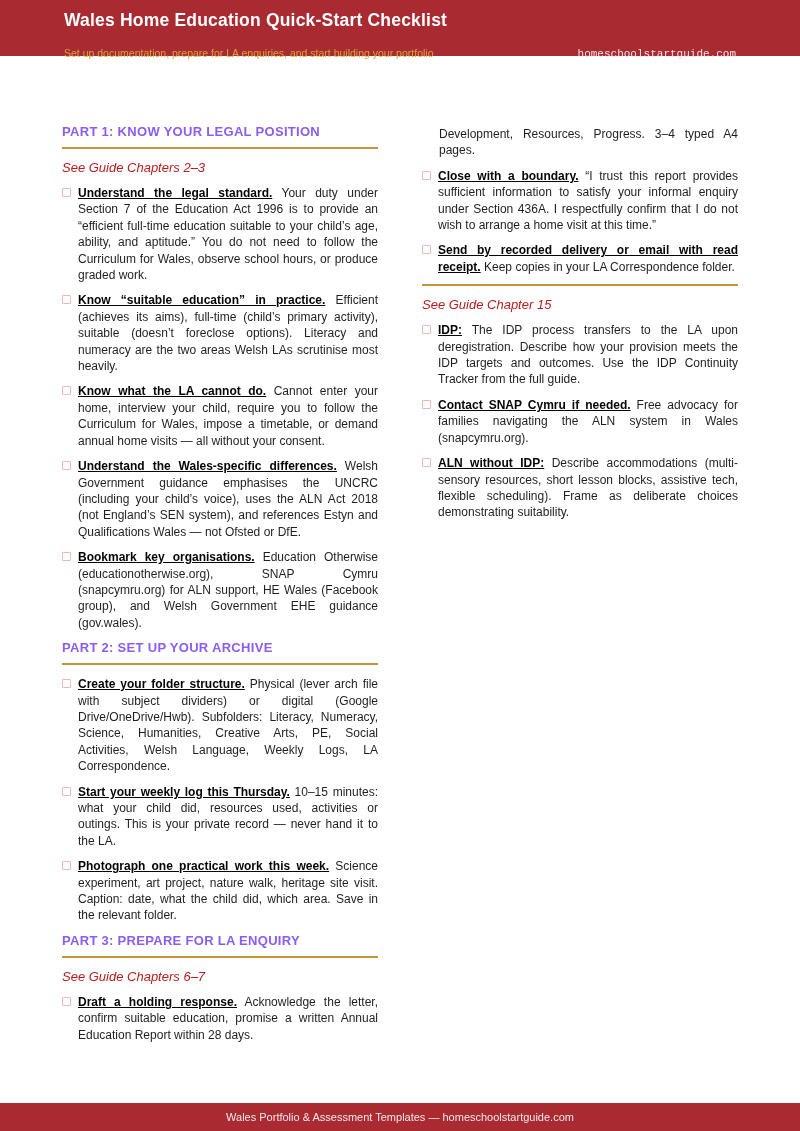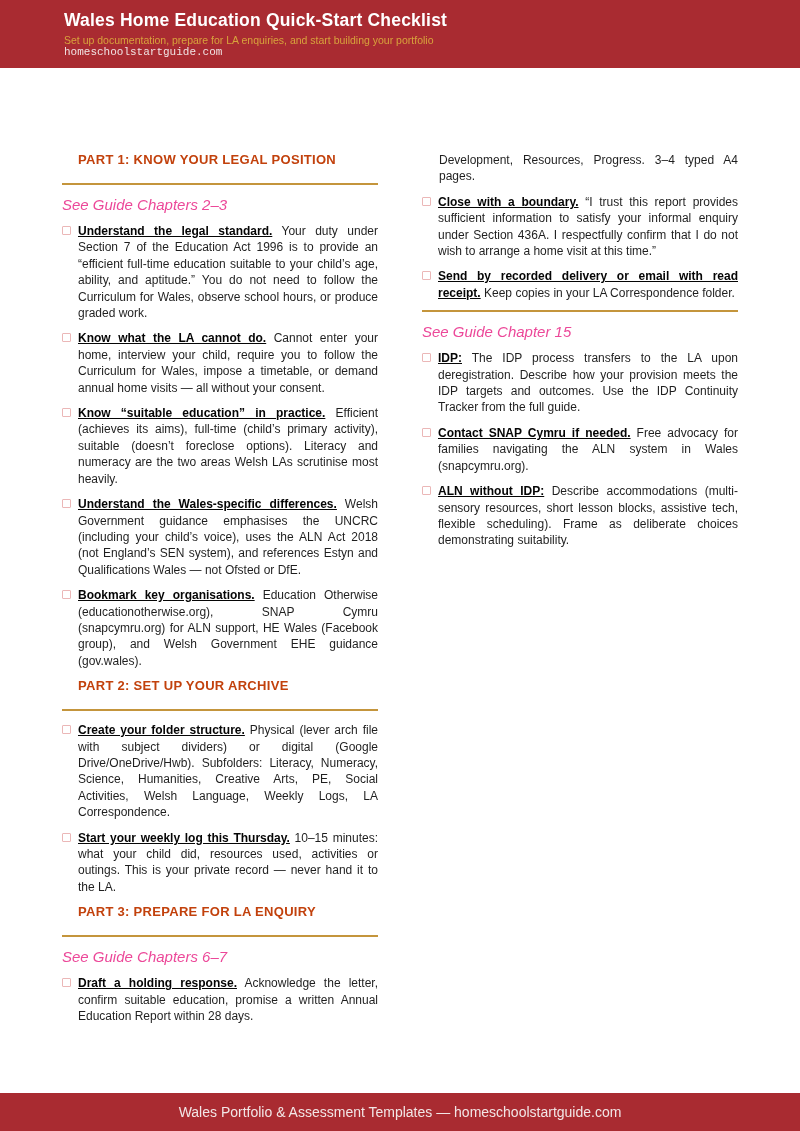--- a/index.html
+++ b/index.html
@@ -6,68 +6,67 @@
   html, body { margin: 0; padding: 0; }
   body {
     width: 800px; height: 1131px;
     background: #ffffff;
     font-family: "Liberation Sans", sans-serif;
     position: relative;
     overflow: hidden;
   }
   
   .header {
-    height: 68px;
+    height: 56px;
     background: #A92B31;
     padding: 9px 64px 0 64px;
   }
   .header h1 {
     margin: 0;
     color: #ffffff;
     font-size: 17.5px;
     line-height: 22px;
     font-weight: bold;
     letter-spacing: 0.2px;
   }
   .header-row {
     display: flex;
     justify-content: space-between;
     align-items: baseline;
-    margin-top: 3px;
-    flex-direction: column;
+    margin-top: 16px;
   }
   .subtitle { color: #D8A33C; font-size: 10.5px; }
   .site     { color: #F0E2E2; font-size: 11px; font-family: Liberation Mono, monospace; }
 
   
   .page {
     padding: 68px 62px 0 62px;
     display: flex;
     gap: 44px;
   }
   .col { flex: 1 1 0; min-width: 0; }
 
   section h2 {
-    margin: 16px;
+    margin: 0;
     font-size: 13px;
     font-weight: bold;
-    color: #c2410c;
+    color: #8b5cf6;
     letter-spacing: 0.3px;
   }
   section:not(:first-child) h2 { margin-top: 8px; }
   .rule {
     height: 2px;
     background: #C4953C;
     margin: 8px 0 11px 0;
   }
   .guide-note {
     margin: 0 0 10px 0;
     font-style: italic;
-    font-size: 15px;
-    color: #ec4899;
+    font-size: 13px;
+    color: #b91c1c;
   }
   .item {
     display: flex;
     align-items: flex-start;
     margin: 0 0 9px 0;
   }
   .checkbox {
     flex: 0 0 auto;
     width: 9px; height: 9px;
     border: 1px solid #EBB7B7;
@@ -77,30 +76,30 @@
   }
   .item-text, .continuation {
     margin: 0;
     font-size: 12px;
     line-height: 16.4px;
     color: #1f1f1f;
     text-align: justify;
   }
   .item-text { flex: 1 1 auto; }
   .item-text .lead { font-weight: bold; color: #050505; text-decoration: underline; }
-  .continuation { margin: 16px 0 9px 17px; }
+  .continuation { margin: 2px 0 9px 17px; }
 
   
   .footer {
     position: absolute;
     left: 0; right: 0; bottom: 0;
-    height: 38px;
+    height: 28px;
     background: #A92B31;
     color: #F2E6E6;
-    font-size: 14px;
+    font-size: 11px;
     display: flex;
     align-items: center;
     justify-content: center;
   }
 </style>
 </head>
 <body>
 
 <header class="header">
   <h1>Wales Home Education Quick-Start Checklist</h1>
@@ -115,45 +114,49 @@
       <section>
         <h2>PART 1: KNOW YOUR LEGAL POSITION</h2>
         <div class="rule"></div>
         <p class="guide-note">See Guide Chapters 2–3</p>
         <div class="item">
           <span class="checkbox"></span>
           <p class="item-text"><span class="lead">Understand the legal standard.</span> Your duty under Section 7 of the Education Act 1996 is to provide an “efficient full-time education suitable to your child’s age, ability, and aptitude.” You do not need to follow the Curriculum for Wales, observe school hours, or produce graded work.</p>
         </div>
         <div class="item">
           <span class="checkbox"></span>
+          <p class="item-text"><span class="lead">Know “suitable education” in practice.</span> Efficient (achieves its aims), full-time (child’s primary activity), suitable (doesn’t foreclose options). Literacy and numeracy are the two areas Welsh LAs scrutinise most heavily.</p>
+        </div>
+        <div class="item">
+          <span class="checkbox"></span>
           <p class="item-text"><span class="lead">Know what the LA cannot do.</span> Cannot enter your home, interview your child, require you to follow the Curriculum for Wales, impose a timetable, or demand annual home visits — all without your consent.</p>
         </div>
         <div class="item">
           <span class="checkbox"></span>
-          <p class="item-text"><span class="lead">Know “suitable education” in practice.</span> Efficient (achieves its aims), full-time (child’s primary activity), suitable (doesn’t foreclose options). Literacy and numeracy are the two areas Welsh LAs scrutinise most heavily.</p>
-        </div>
-        <div class="item">
-          <span class="checkbox"></span>
           <p class="item-text"><span class="lead">Understand the Wales-specific differences.</span> Welsh Government guidance emphasises the UNCRC (including your child’s voice), uses the ALN Act 2018 (not England’s SEN system), and references Estyn and Qualifications Wales — not Ofsted or DfE.</p>
         </div>
         <div class="item">
           <span class="checkbox"></span>
           <p class="item-text"><span class="lead">Bookmark key organisations.</span> Education Otherwise (educationotherwise.org), SNAP Cymru (snapcymru.org) for ALN support, HE Wales (Facebook group), and Welsh Government EHE guidance (gov.wales).</p>
         </div>
       </section>
       <section>
         <h2>PART 2: SET UP YOUR ARCHIVE</h2>
         <div class="rule"></div>
         <div class="item">
           <span class="checkbox"></span>
           <p class="item-text"><span class="lead">Create your folder structure.</span> Physical (lever arch file with subject dividers) or digital (Google Drive/OneDrive/Hwb). Subfolders: Literacy, Numeracy, Science, Humanities, Creative Arts, PE, Social Activities, Welsh Language, Weekly Logs, LA Correspondence.</p>
         </div>
         <div class="item">
           <span class="checkbox"></span>
           <p class="item-text"><span class="lead">Start your weekly log this Thursday.</span> 10–15 minutes: what your child did, resources used, activities or outings. This is your private record — never hand it to the LA.</p>
+        </div>
+        <div class="item">
+          <span class="checkbox"></span>
+          <p class="item-text"><span class="lead">Photograph one practical work this week.</span> Science experiment, art project, nature walk, heritage site visit. Caption: date, what the child did, which area. Save in the relevant folder.</p>
         </div>
       </section>
       <section>
         <h2>PART 3: PREPARE FOR LA ENQUIRY</h2>
         <div class="rule"></div>
         <p class="guide-note">See Guide Chapters 6–7</p>
         <div class="item">
           <span class="checkbox"></span>
           <p class="item-text"><span class="lead">Draft a holding response.</span> Acknowledge the letter, confirm suitable education, promise a written Annual Education Report within 28 days.</p>
         </div>

